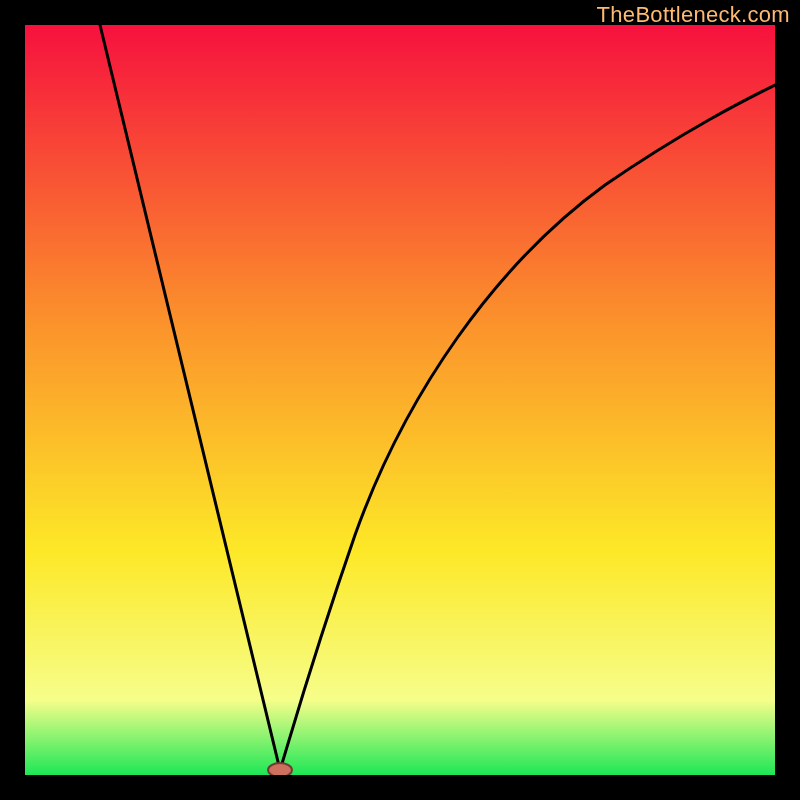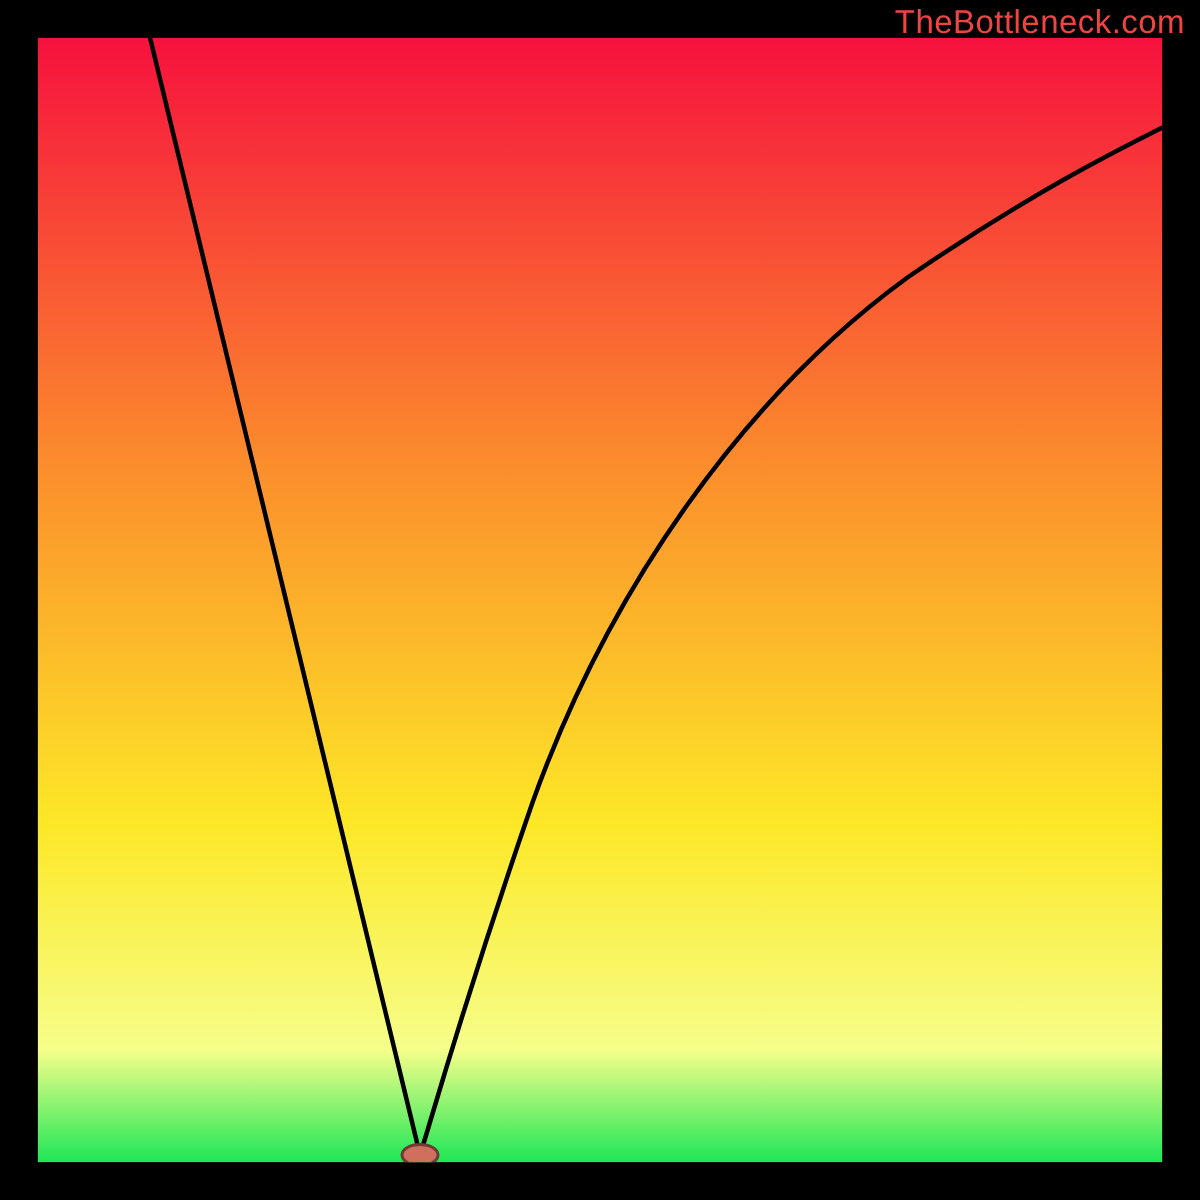--- a/index.html
+++ b/index.html
@@ -14,21 +14,21 @@
   .frame {
     position: relative;
     width: 800px;
     height: 800px;
     background: #000;
   }
   .watermark {
     position: absolute;
     top: 2px;
     right: 10px;
-    color: #ef4444;
+    color: #fdba74;
     font-size: 22px;
     font-weight: 500;
     letter-spacing: 0.3px;
     z-index: 10;
   }
   .plot-area {
     position: absolute;
     left: 25px;
     top: 25px;
     width: 750px;

